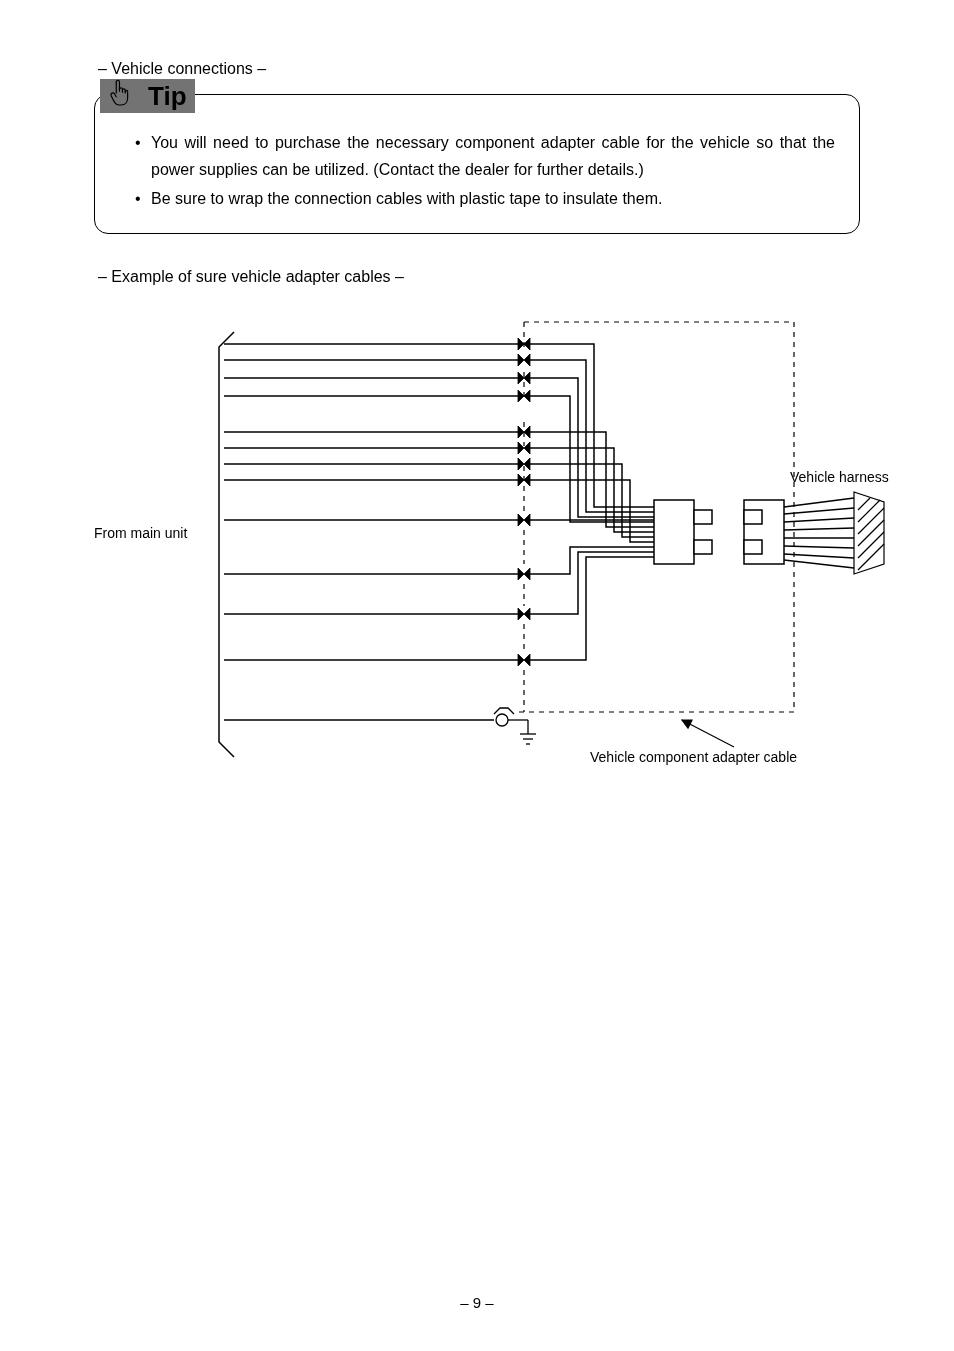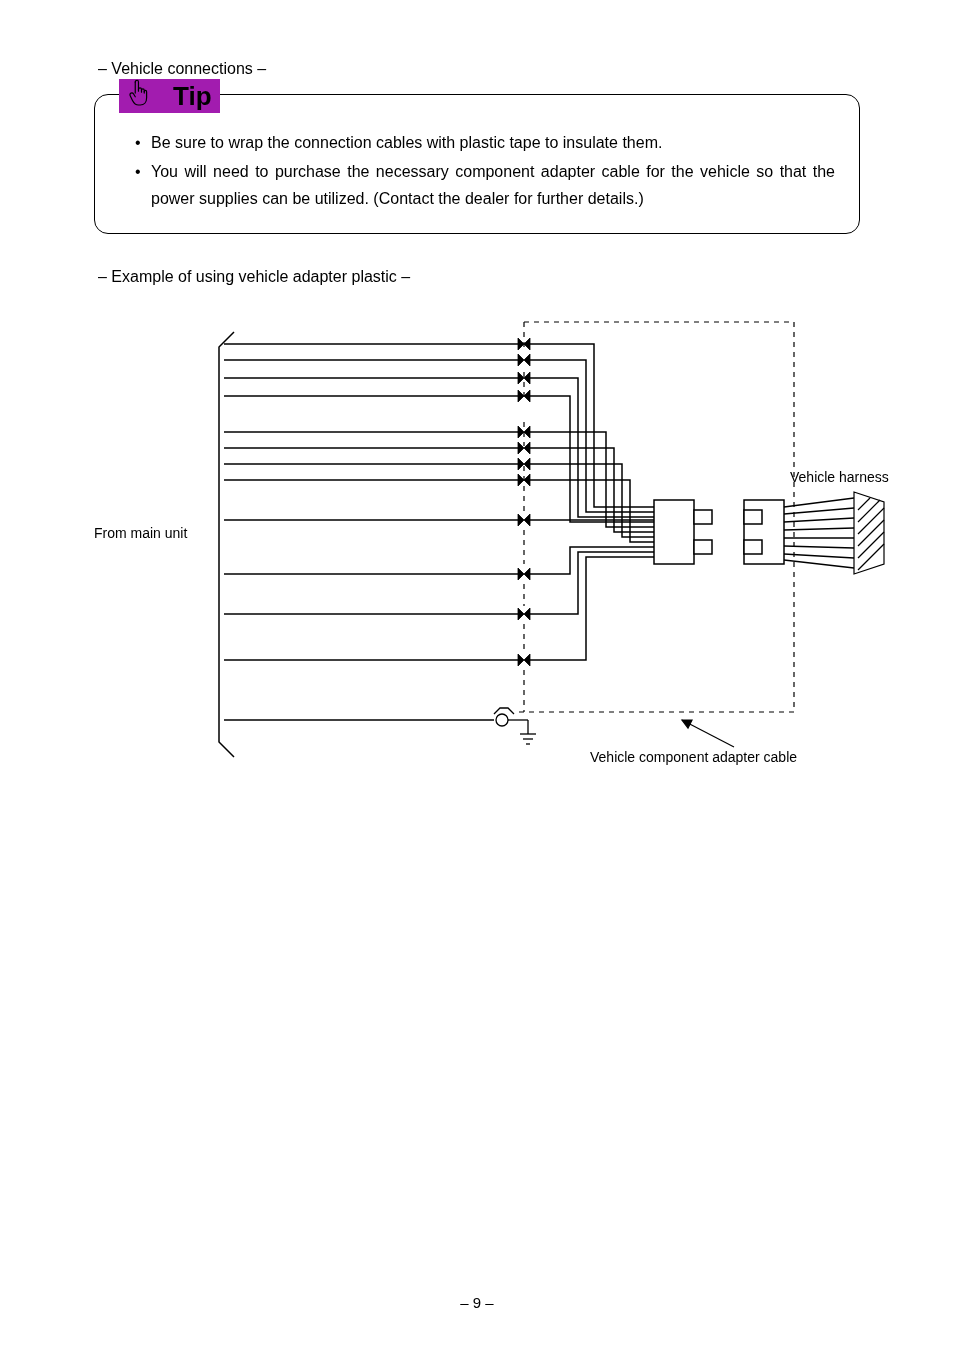--- a/index.html
+++ b/index.html
@@ -21,26 +21,26 @@
   .tip-box {
     position: relative;
     border: 1.5px solid #000;
     border-radius: 14px;
     margin: 14px 44px 34px 44px;
     padding: 34px 24px 18px 40px;
   }
   .tip-label-wrap {
     position: absolute;
     top: -16px;
-    left: 24px;
-    background: #a21caf;
+    left: 5px;
+    background: #737373;
     padding: 0 8px;
     display: flex;
     align-items: center;
-    gap: 24px;
+    gap: 18px;
   }
   .tip-label-wrap svg { width: 22px; height: 30px; }
   .tip-label {
     font-size: 26px;
     font-weight: 700;
   }
   .tip-list { list-style: none; }
   .tip-list li {
     font-size: 16px;
     line-height: 1.7;
@@ -82,26 +82,26 @@
           <path d="M9 3 C9 1.8 10 1 11 1 C12 1 12.5 2 12.5 3 L12.5 13"></path>
           <path d="M12.5 11 C12.5 10 13.3 9.3 14.2 9.3 C15.1 9.3 15.8 10 15.8 11 L15.8 14"></path>
           <path d="M15.8 12 C15.8 11 16.5 10.4 17.3 10.4 C18.1 10.4 18.8 11 18.8 12 L18.8 15"></path>
           <path d="M18.8 13.5 C18.8 12.6 19.4 12 20.1 12 C20.8 12 21.4 12.6 21.4 13.5 L21.4 20 C21.4 25 18.5 28 14.5 28 L12.5 28 C9.5 28 7.5 26 6 23 L3.5 18 C2.9 16.8 3.3 15.5 4.4 15 C5.4 14.6 6.6 15 7.2 16 L9 19"></path>
         </g>
       </svg>
     </span>
     <span class="tip-label">Tip</span>
   </div>
   <ul class="tip-list">
+    <li>You will need to purchase the necessary component adapter cable for the vehicle so that the power supplies can be utilized. (Contact the dealer for further details.)</li>
     <li>Be sure to wrap the connection cables with plastic tape to insulate them.</li>
-    <li>You will need to purchase the necessary component adapter cable for the vehicle so that the power supplies can be utilized. (Contact the dealer for further details.)</li>
   </ul>
 </div>
 
-<div class="section-title">– Example of using vehicle adapter plastic –</div>
+<div class="section-title">– Example of sure vehicle adapter cables –</div>
 
 <div class="diagram-wrap">
   <svg class="diagram-svg" width="830" height="510" viewBox="0 0 830 510">
     <g fill="none" stroke="#000">
 
       <path d="M430 20 L700 20 L700 410 L420 410" stroke-dasharray="5,5" stroke-width="1.2"></path>
       <path d="M430 20 L430 48" stroke-dasharray="5,5" stroke-width="1.2"></path>
       <path d="M430 70 L430 100" stroke-dasharray="5,5" stroke-width="1.2"></path>
       <path d="M430 120 L430 144" stroke-dasharray="5,5" stroke-width="1.2"></path>
       <path d="M430 164 L430 210" stroke-dasharray="5,5" stroke-width="1.2"></path>

